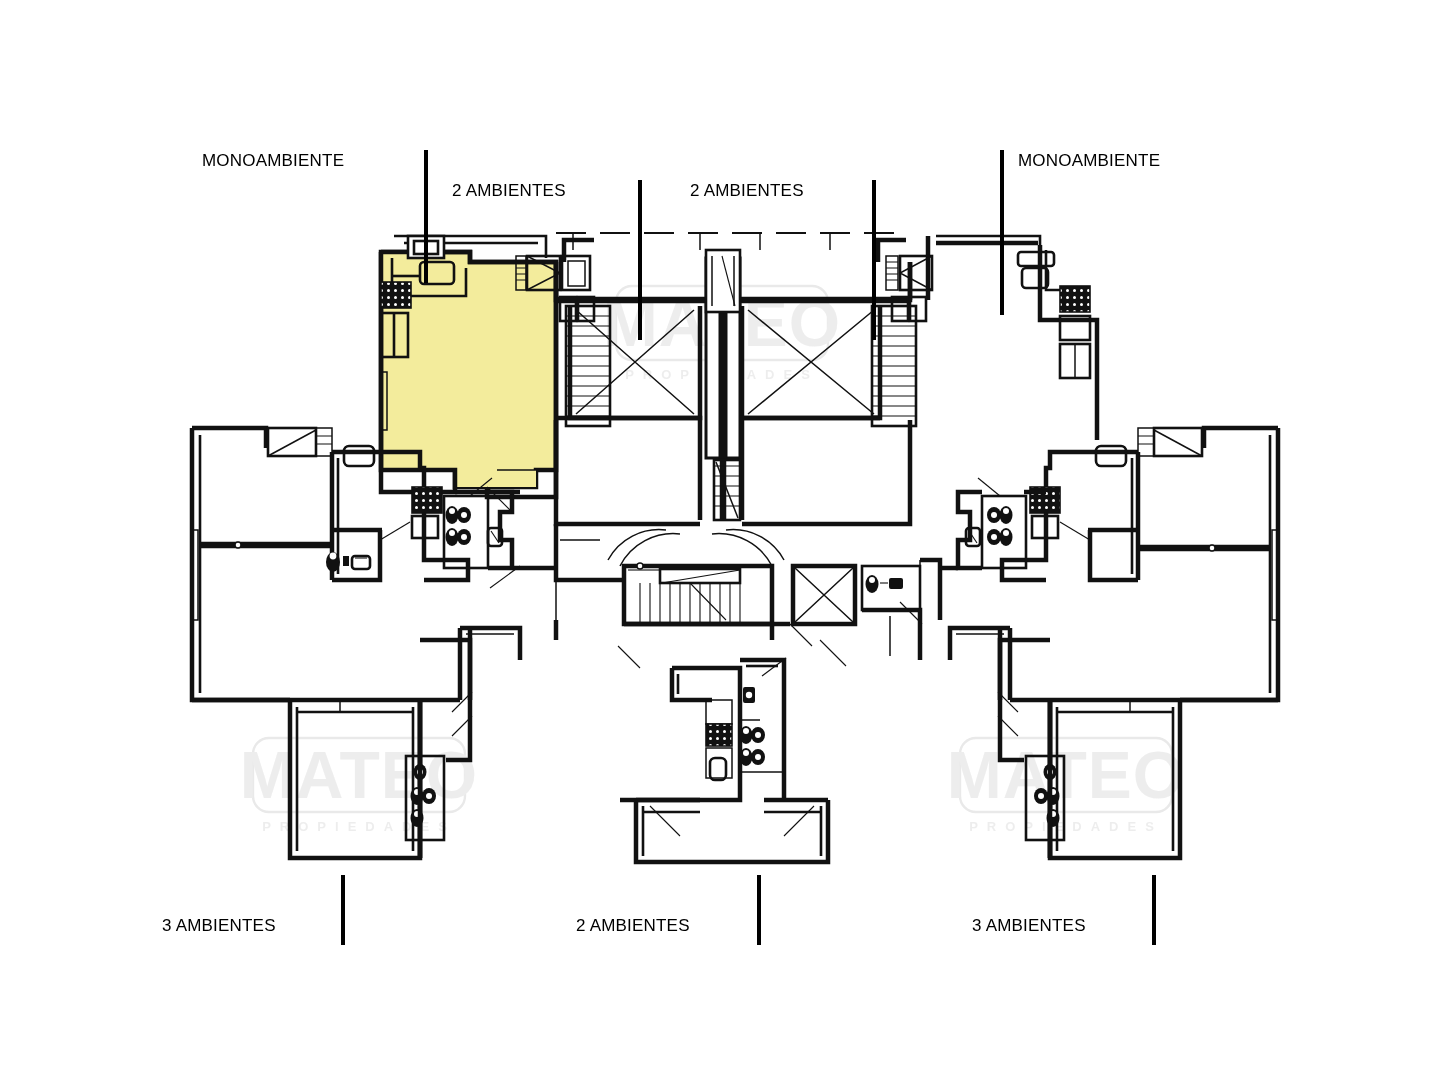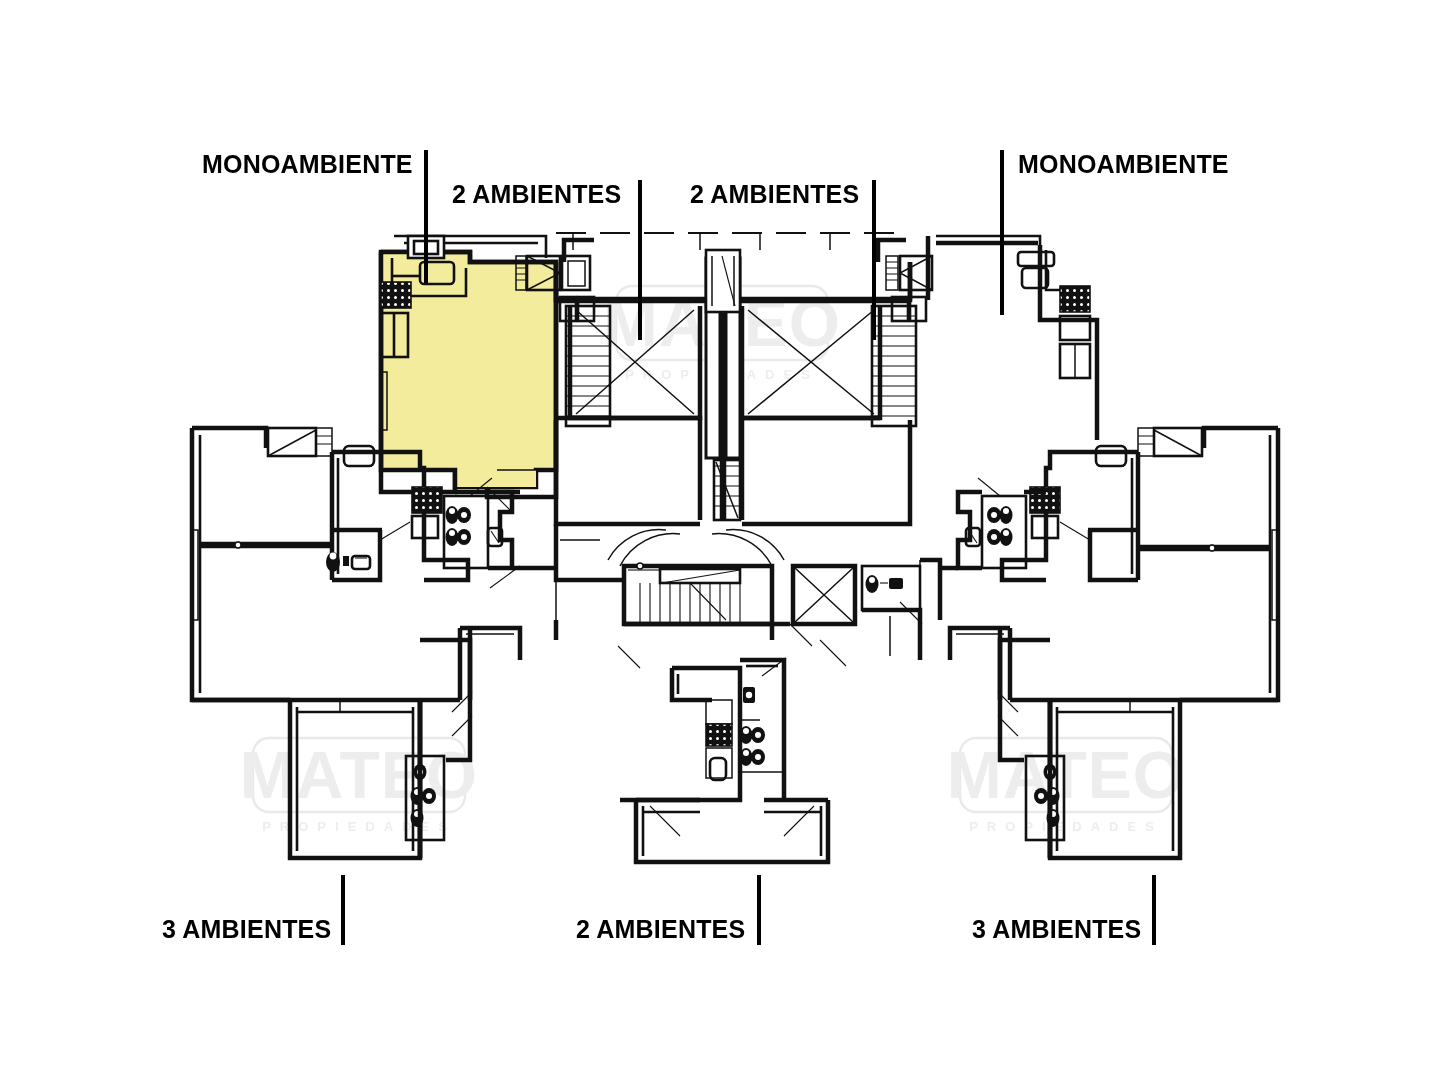--- a/index.html
+++ b/index.html
@@ -24,22 +24,22 @@
   #plan-svg {
     position: absolute;
     left: 0; top: 0;
     width: 1440px;
     height: 1080px;
     display: block;
   }
   .ann-label {
     position: absolute;
     font-family: "Liberation Sans", sans-serif;
-    font-size: 25px;
-    font-weight: 700;
+    font-size: 17px;
+    font-weight: 400;
     letter-spacing: 0.2px;
     color: #000000;
     white-space: nowrap;
     line-height: 1;
   }
   .leader {
     position: absolute;
     background: #000000;
     width: 4px;
   }

